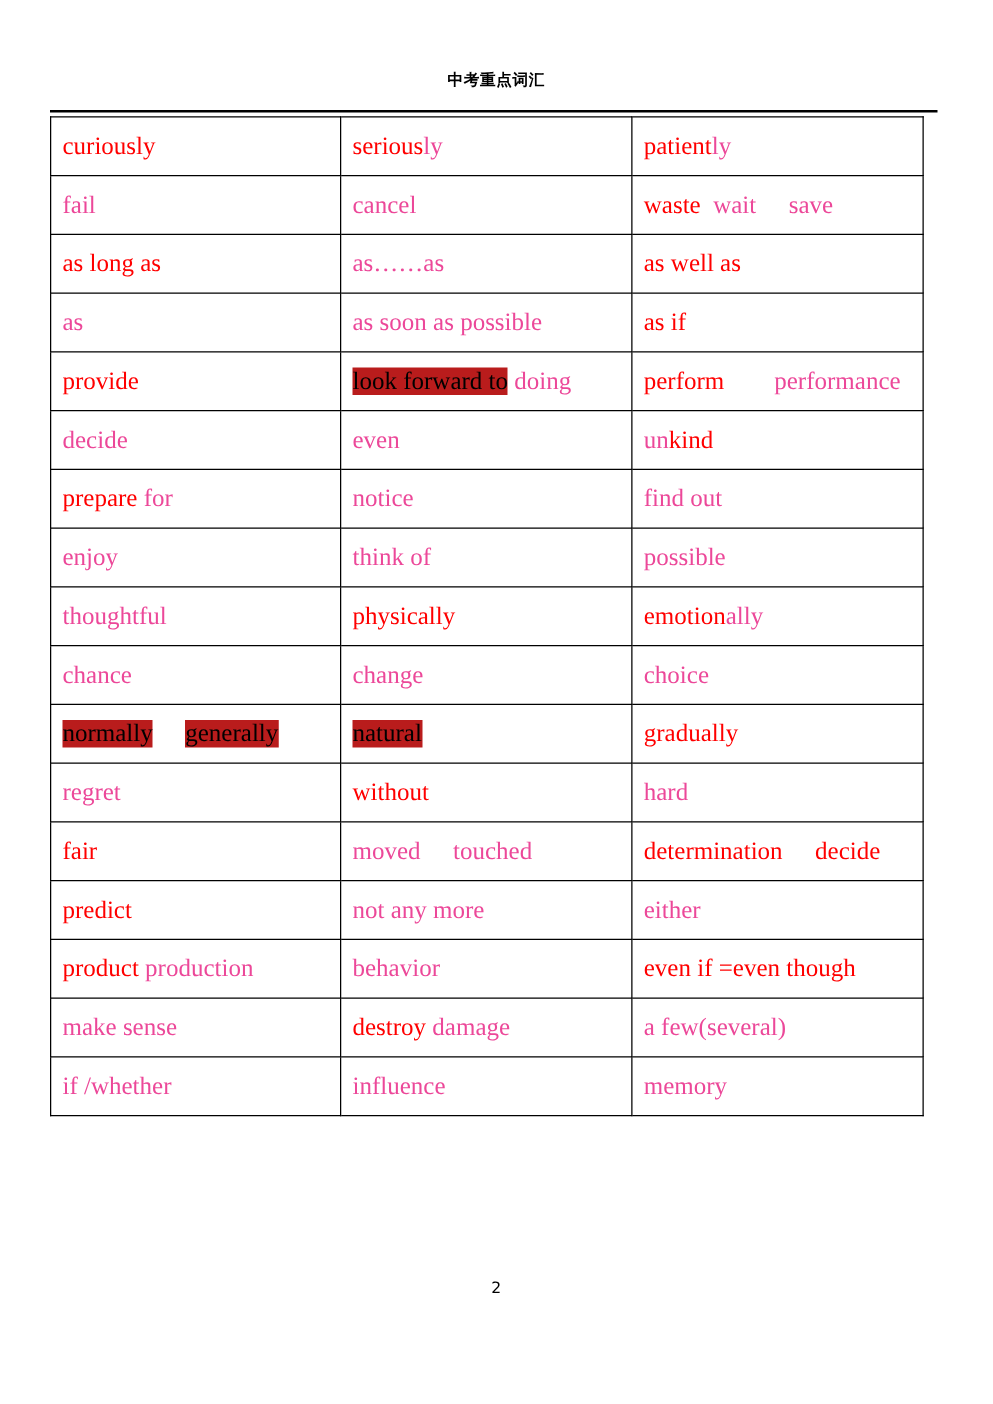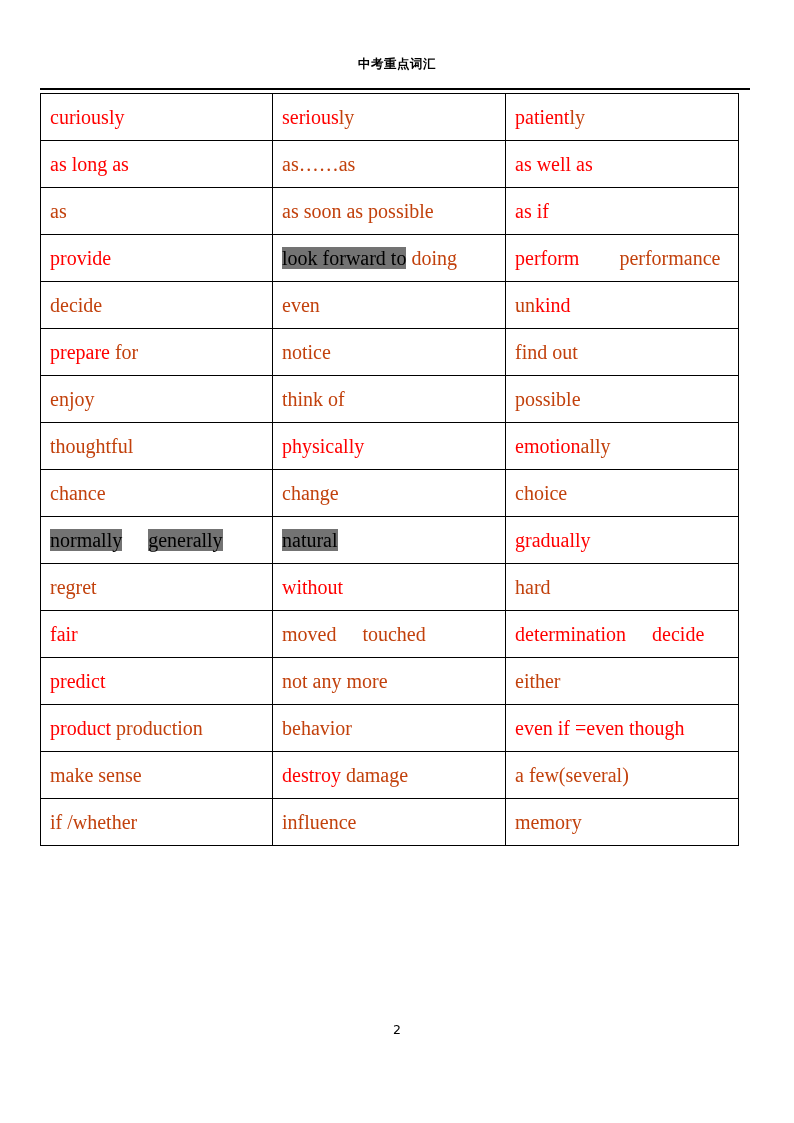--- a/index.html
+++ b/index.html
@@ -57,22 +57,22 @@
     padding: 0 0 0 9px;
     vertical-align: middle;
     font-size: 20px;
     line-height: 1.15;
     white-space: nowrap;
     overflow: hidden;
   }
 
   .seg { }
   .seg.red   { color: #ff0000; }
-  .seg.black { color: #c2410c; }
-  .seg.hl    { background: #737373; color: #000000; text-align: right; }
+  .seg.black { color: #ec4899; }
+  .seg.hl    { background: #b91c1c; color: #000000; text-align: right; }
   .gap-sm { display: inline-block; width: 10px; }
   .gap-md { display: inline-block; width: 26px; }
   .gap-lg { display: inline-block; width: 40px; }
 
   
   .page-footer {
     position: absolute;
     left: 0;
     top: 1022px;
     width: 794px;
@@ -93,20 +93,25 @@
   <colgroup>
     <col class="c1">
     <col class="c2">
     <col class="c3">
   </colgroup>
   <tbody>
       <tr>
         <td><span class="seg red">curiously</span></td>
         <td><span class="seg red">serious</span><span class="seg black">ly</span></td>
         <td><span class="seg red">patient</span><span class="seg black">ly</span></td>
+      </tr>
+      <tr>
+        <td><span class="seg black">fail</span></td>
+        <td><span class="seg black">cancel</span></td>
+        <td><span class="seg red">waste</span><span class="gap-sm"></span><span class="seg black">wait</span><span class="gap-md"></span><span class="seg black">save</span></td>
       </tr>
       <tr>
         <td><span class="seg red">as long as</span></td>
         <td><span class="seg black">as……as</span></td>
         <td><span class="seg red">as well as</span></td>
       </tr>
       <tr>
         <td><span class="seg black">as</span></td>
         <td><span class="seg black">as soon as possible</span></td>
         <td><span class="seg red">as if</span></td>

